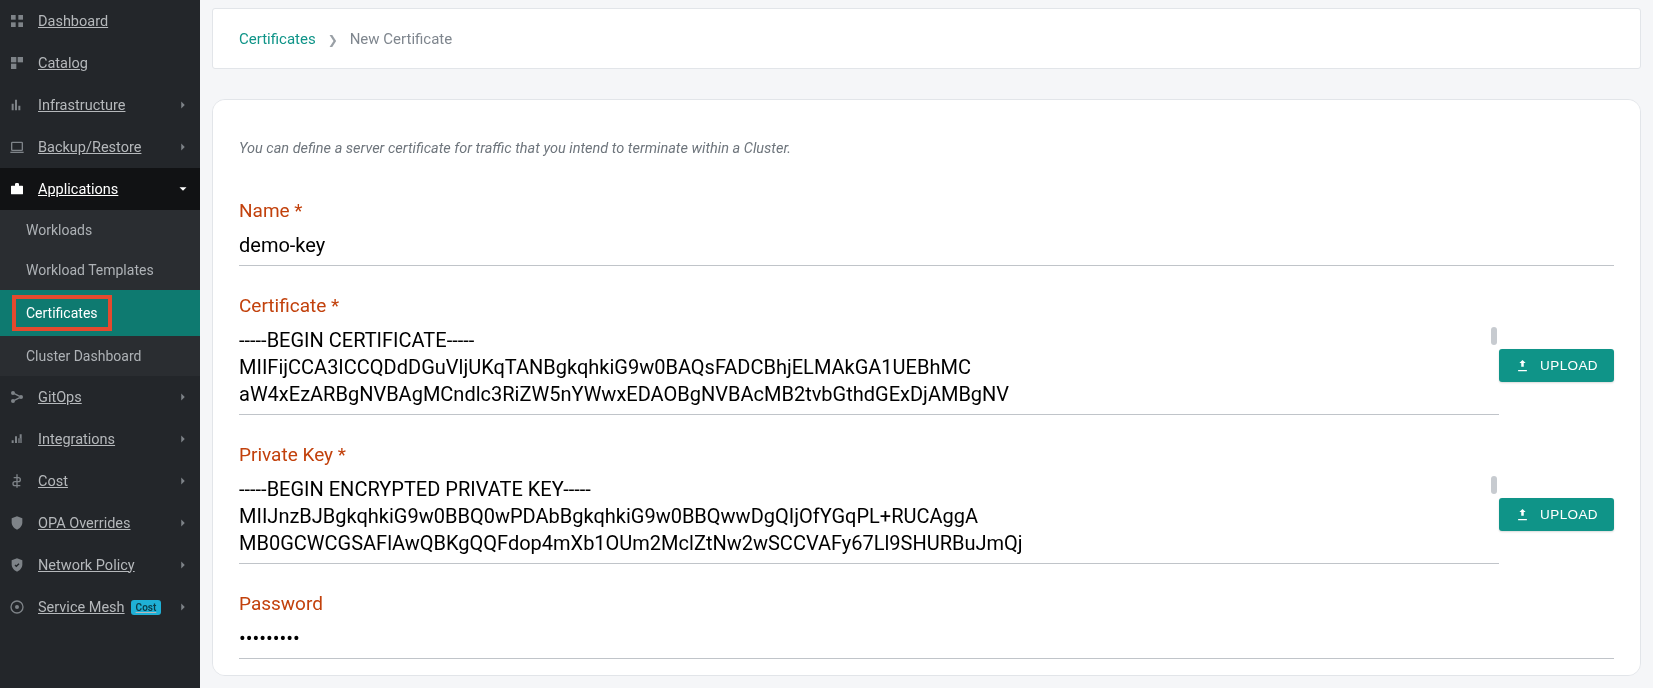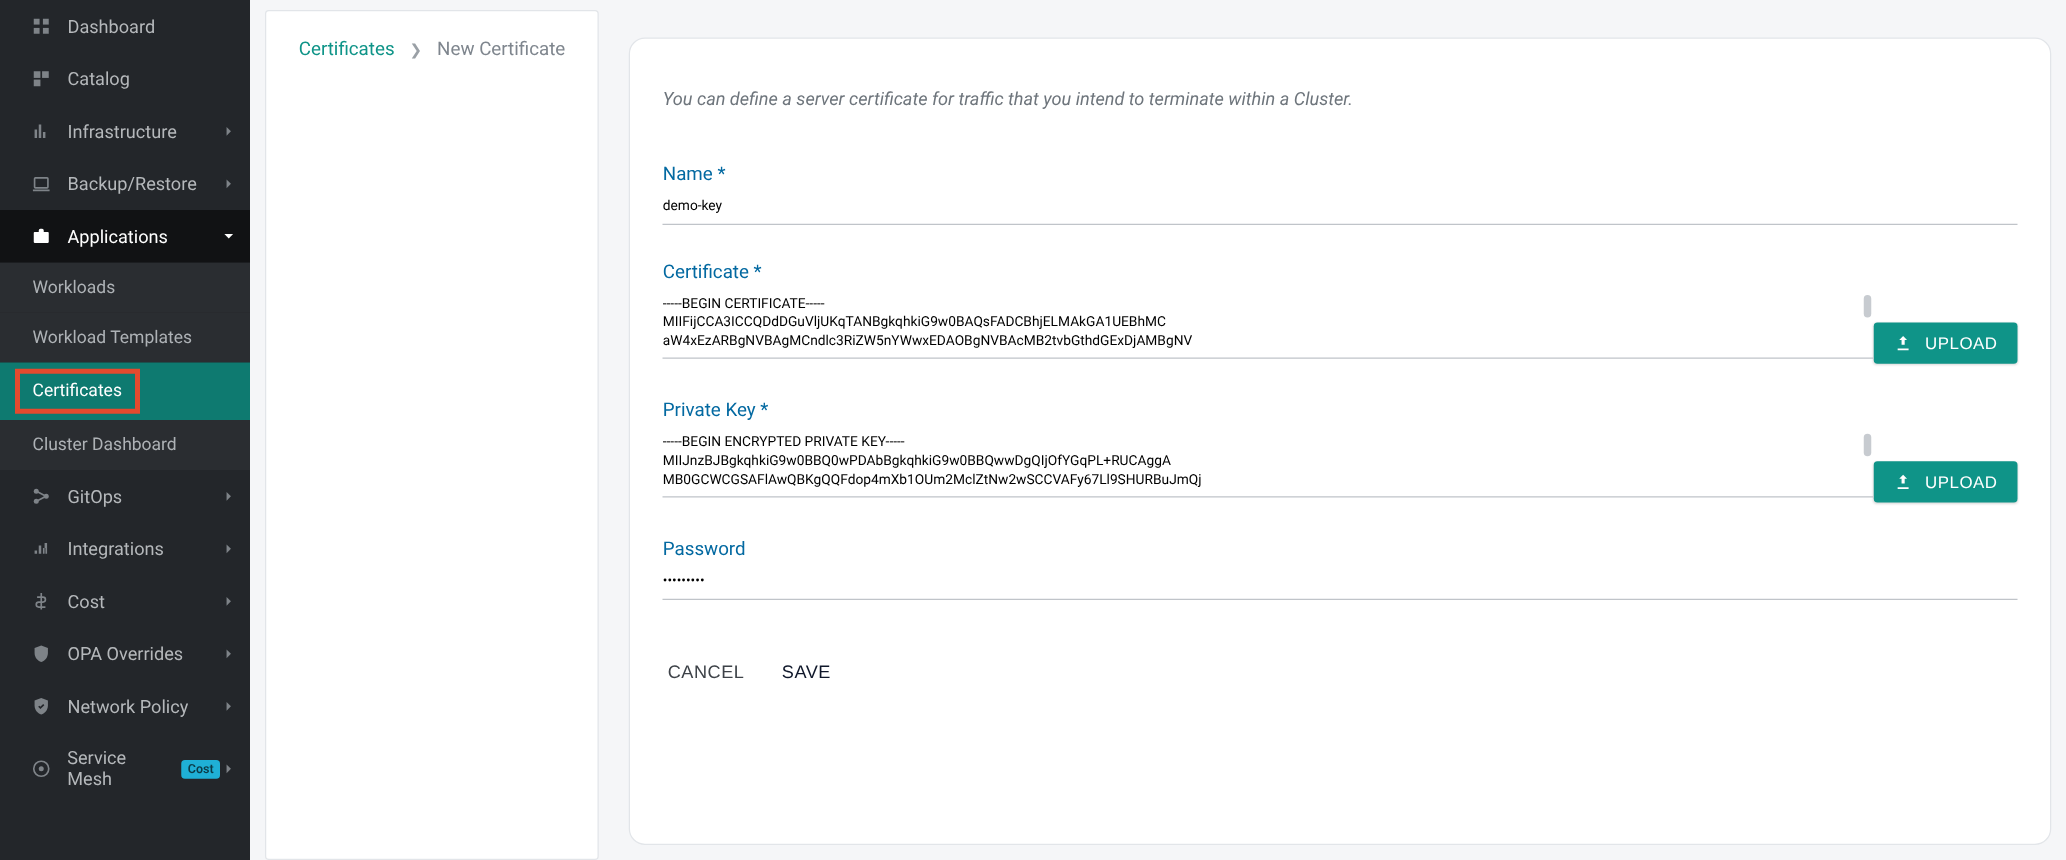--- a/index.html
+++ b/index.html
@@ -19,23 +19,24 @@
     background: #23262a;
     color: #b5b8bb;
     display: flex;
     flex-direction: column;
     font-size: 14.5px;
     user-select: none;
   }
   .side-item {
     display: flex;
     align-items: center;
-    padding: 12px 24px;
+    padding: 12px 8px;
     cursor: pointer;
     position: relative;
+    text-decoration: underline;
   }
   .side-item .icon {
     width: 18px;
     height: 18px;
     display: inline-flex;
     align-items: center;
     justify-content: center;
     margin-right: 12px;
     color: #7e8388;
   }
@@ -77,21 +78,21 @@
     font-weight: 600;
     padding: 2px 5px;
     border-radius: 3px;
     margin-left: 6px;
   }
 
   
   .main {
     flex: 1;
     display: flex;
-    flex-direction: row;
+    flex-direction: column;
     overflow: hidden;
   }
   .breadcrumb-bar {
     background: #ffffff;
     border: 1px solid #e2e5e9;
     margin: 8px 12px 0 12px;
     padding: 20px 26px;
     border-radius: 3px;
   }
   .breadcrumb-bar a { color: #0f9488; text-decoration: none; font-size: 15px; }
@@ -108,39 +109,39 @@
     overflow-y: auto;
   }
   .helper {
     font-style: italic;
     color: #6e757c;
     font-size: 14.5px;
     margin-bottom: 42px;
   }
   .field { margin-bottom: 28px; }
   .field-label {
-    font-size: 15px;
-    color: #0369a1;
+    font-size: 19px;
+    color: #c2410c;
     margin-bottom: 4px;
     display: block;
   }
   .field-row {
     display: flex;
     align-items: flex-start;
   }
   .field-input-wrap {
     flex: 1;
     position: relative;
   }
   .text-input, .ta-input, .ta-input-plain {
     width: 100%;
     border: none;
     border-bottom: 1px solid #c0c4c9;
     padding: 6px 0;
-    font-size: 11px;
+    font-size: 20px;
     font-family: inherit;
     outline: none;
     background: transparent;
     resize: none;
     line-height: 1.35;
   }
   .ta-input, .ta-input-plain {
     white-space: pre-wrap;
     word-break: break-all;
     overflow: hidden;

